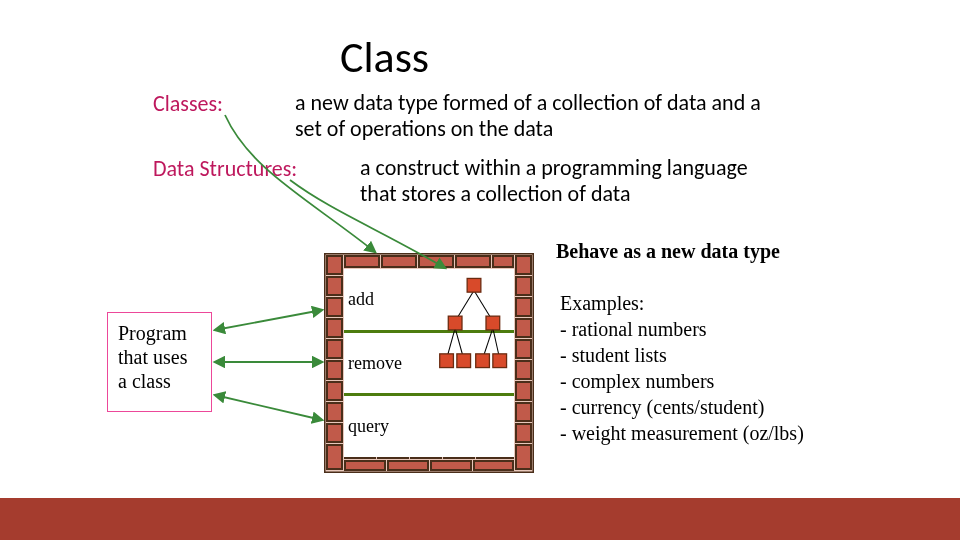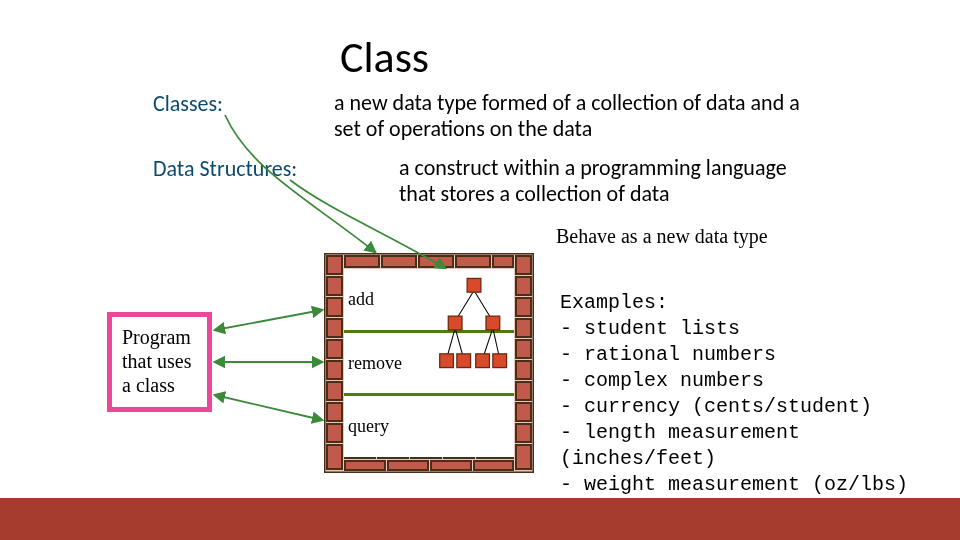--- a/index.html
+++ b/index.html
@@ -15,38 +15,37 @@
     position: absolute;
     left: 340px;
     top: 30px;
     font-size: 44px;
     font-weight: 400;
     color: #000;
   }
   .def-label {
     position: absolute;
     font-size: 22px;
-    color: #0c4a6e;
+    color: #be185d;
   }
   .def-text {
     position: absolute;
     font-size: 22px;
     color: #000;
     line-height: 1.2;
-    margin-left: 39px;
   }
   .behave {
     position: absolute;
     font-family: "Times New Roman", serif;
     font-size: 20px;
     color: #000;
   }
   .program-box {
     position: absolute;
-    border: 5px solid #ec4899;
+    border: 1px solid #ec4899;
     background: #fff;
     font-family: "Times New Roman", serif;
     font-size: 20px;
     color: #000;
     padding: 8px 10px;
     line-height: 1.2;
   }
   .examples {
     position: absolute;
     font-family: "Times New Roman", serif;
@@ -110,21 +109,21 @@
 <body>
 
 <div class="title">Class</div>
 
 <div class="def-label" style="left:153px; top:90px;">Classes:</div>
 <div class="def-text" style="left:295px; top:90px; width:475px;">a new data type formed of a collection of data and a set of operations on the data</div>
 
 <div class="def-label" style="left:153px; top:155px;">Data Structures:</div>
 <div class="def-text" style="left:360px; top:155px; width:420px;">a construct within a programming language that stores a collection of data</div>
 
-<div class="behave" style="left:556px; top:225px;">Behave as a new data type</div>
+<div class="behave" style="left:556px; top:240px;font-weight:bold;">Behave as a new data type</div>
 
 <div class="program-box" style="left:107px; top:312px; width:105px; height:100px;">Program that uses a class</div>
 
 <div class="wall">
   <svg width="210" height="220" viewBox="0 0 210 220">
 
     <rect x="0" y="0" width="210" height="220" fill="#e8c8bb" stroke="#4a2e1a" stroke-width="3"></rect>
 
     <rect x="20" y="16" width="170" height="188" fill="#fff"></rect>
 
@@ -199,27 +198,26 @@
       <rect x="8" y="48" width="16" height="16"></rect>
       <rect x="52" y="48" width="16" height="16"></rect>
       <rect x="-2" y="92" width="16" height="16"></rect>
       <rect x="18" y="92" width="16" height="16"></rect>
       <rect x="40" y="92" width="16" height="16"></rect>
       <rect x="60" y="92" width="16" height="16"></rect>
     </g>
   </svg>
 </div>
 
-<div class="examples" style="left:560px; top:290px;font-family:Liberation Mono, monospace;">
+<div class="examples" style="left:560px; top:290px;">
   <div>Examples:</div>
+  <div>- rational numbers</div>
   <div>- student lists</div>
-  <div>- rational numbers</div>
   <div>- complex numbers</div>
   <div>- currency (cents/student)</div>
-  <div>- length measurement (inches/feet)</div>
   <div>- weight measurement (oz/lbs)</div>
 </div>
 
 <svg class="svg-layer" width="960" height="540">
   <defs>
     <marker id="arrGreen" viewBox="0 0 10 10" refX="8" refY="5" markerWidth="7" markerHeight="7" orient="auto-start-reverse">
       <path d="M0,0 L10,5 L0,10 z" fill="#3a8a3a"></path>
     </marker>
     <marker id="arrGreenRev" viewBox="0 0 10 10" refX="2" refY="5" markerWidth="7" markerHeight="7" orient="auto">
       <path d="M10,0 L0,5 L10,10 z" fill="#3a8a3a"></path>

